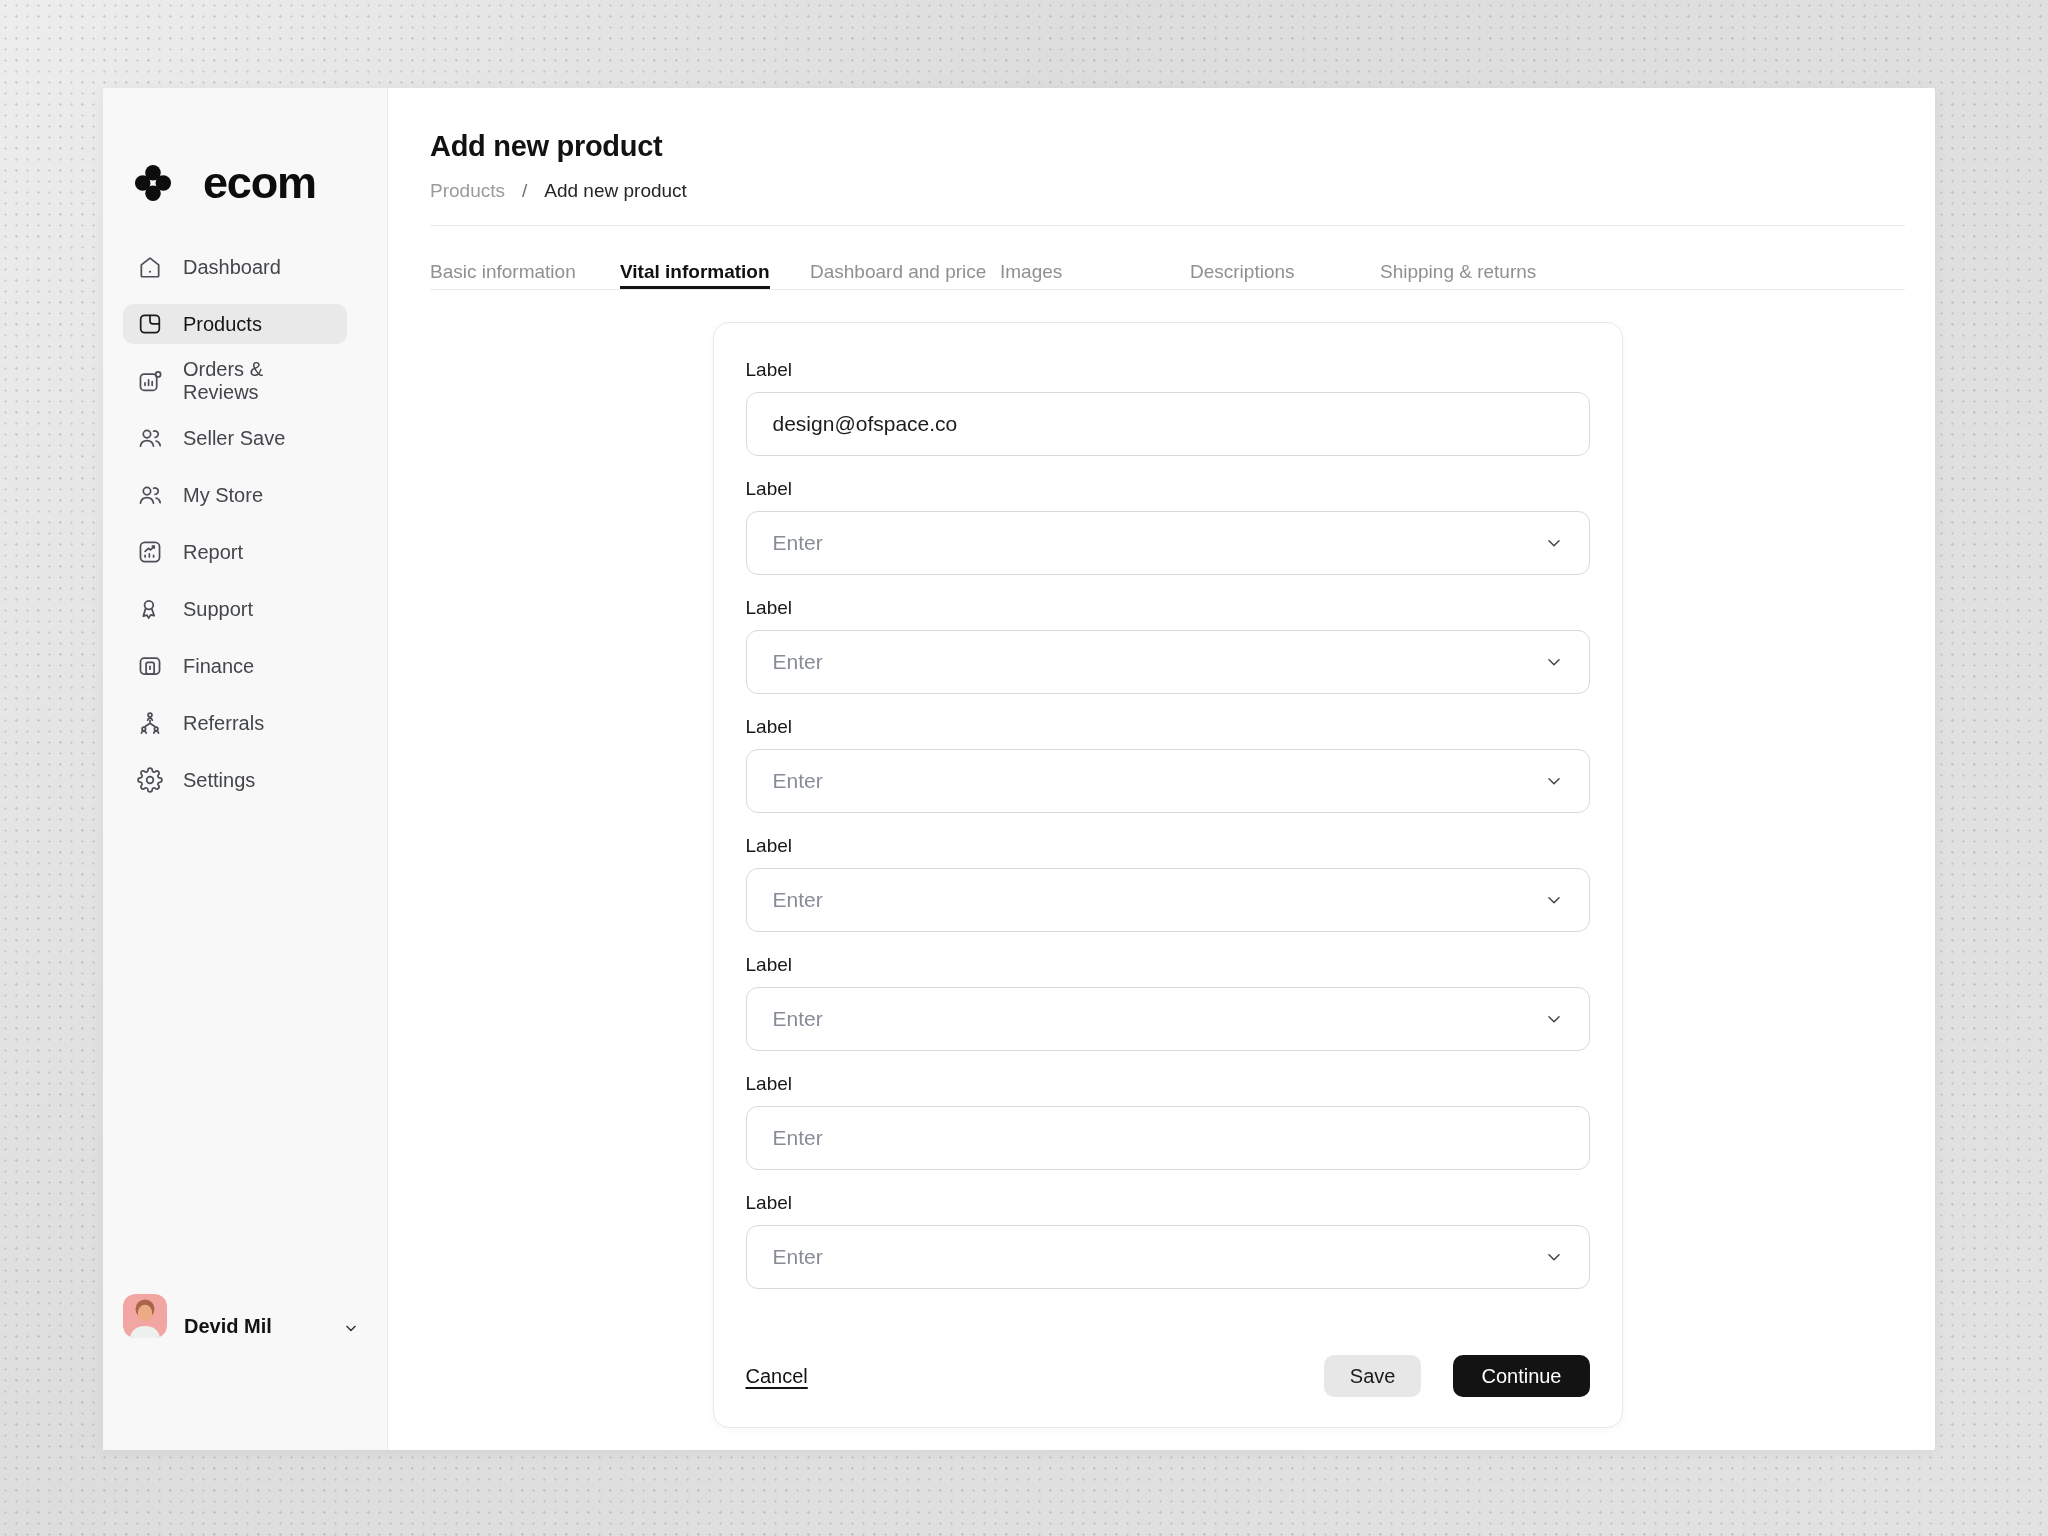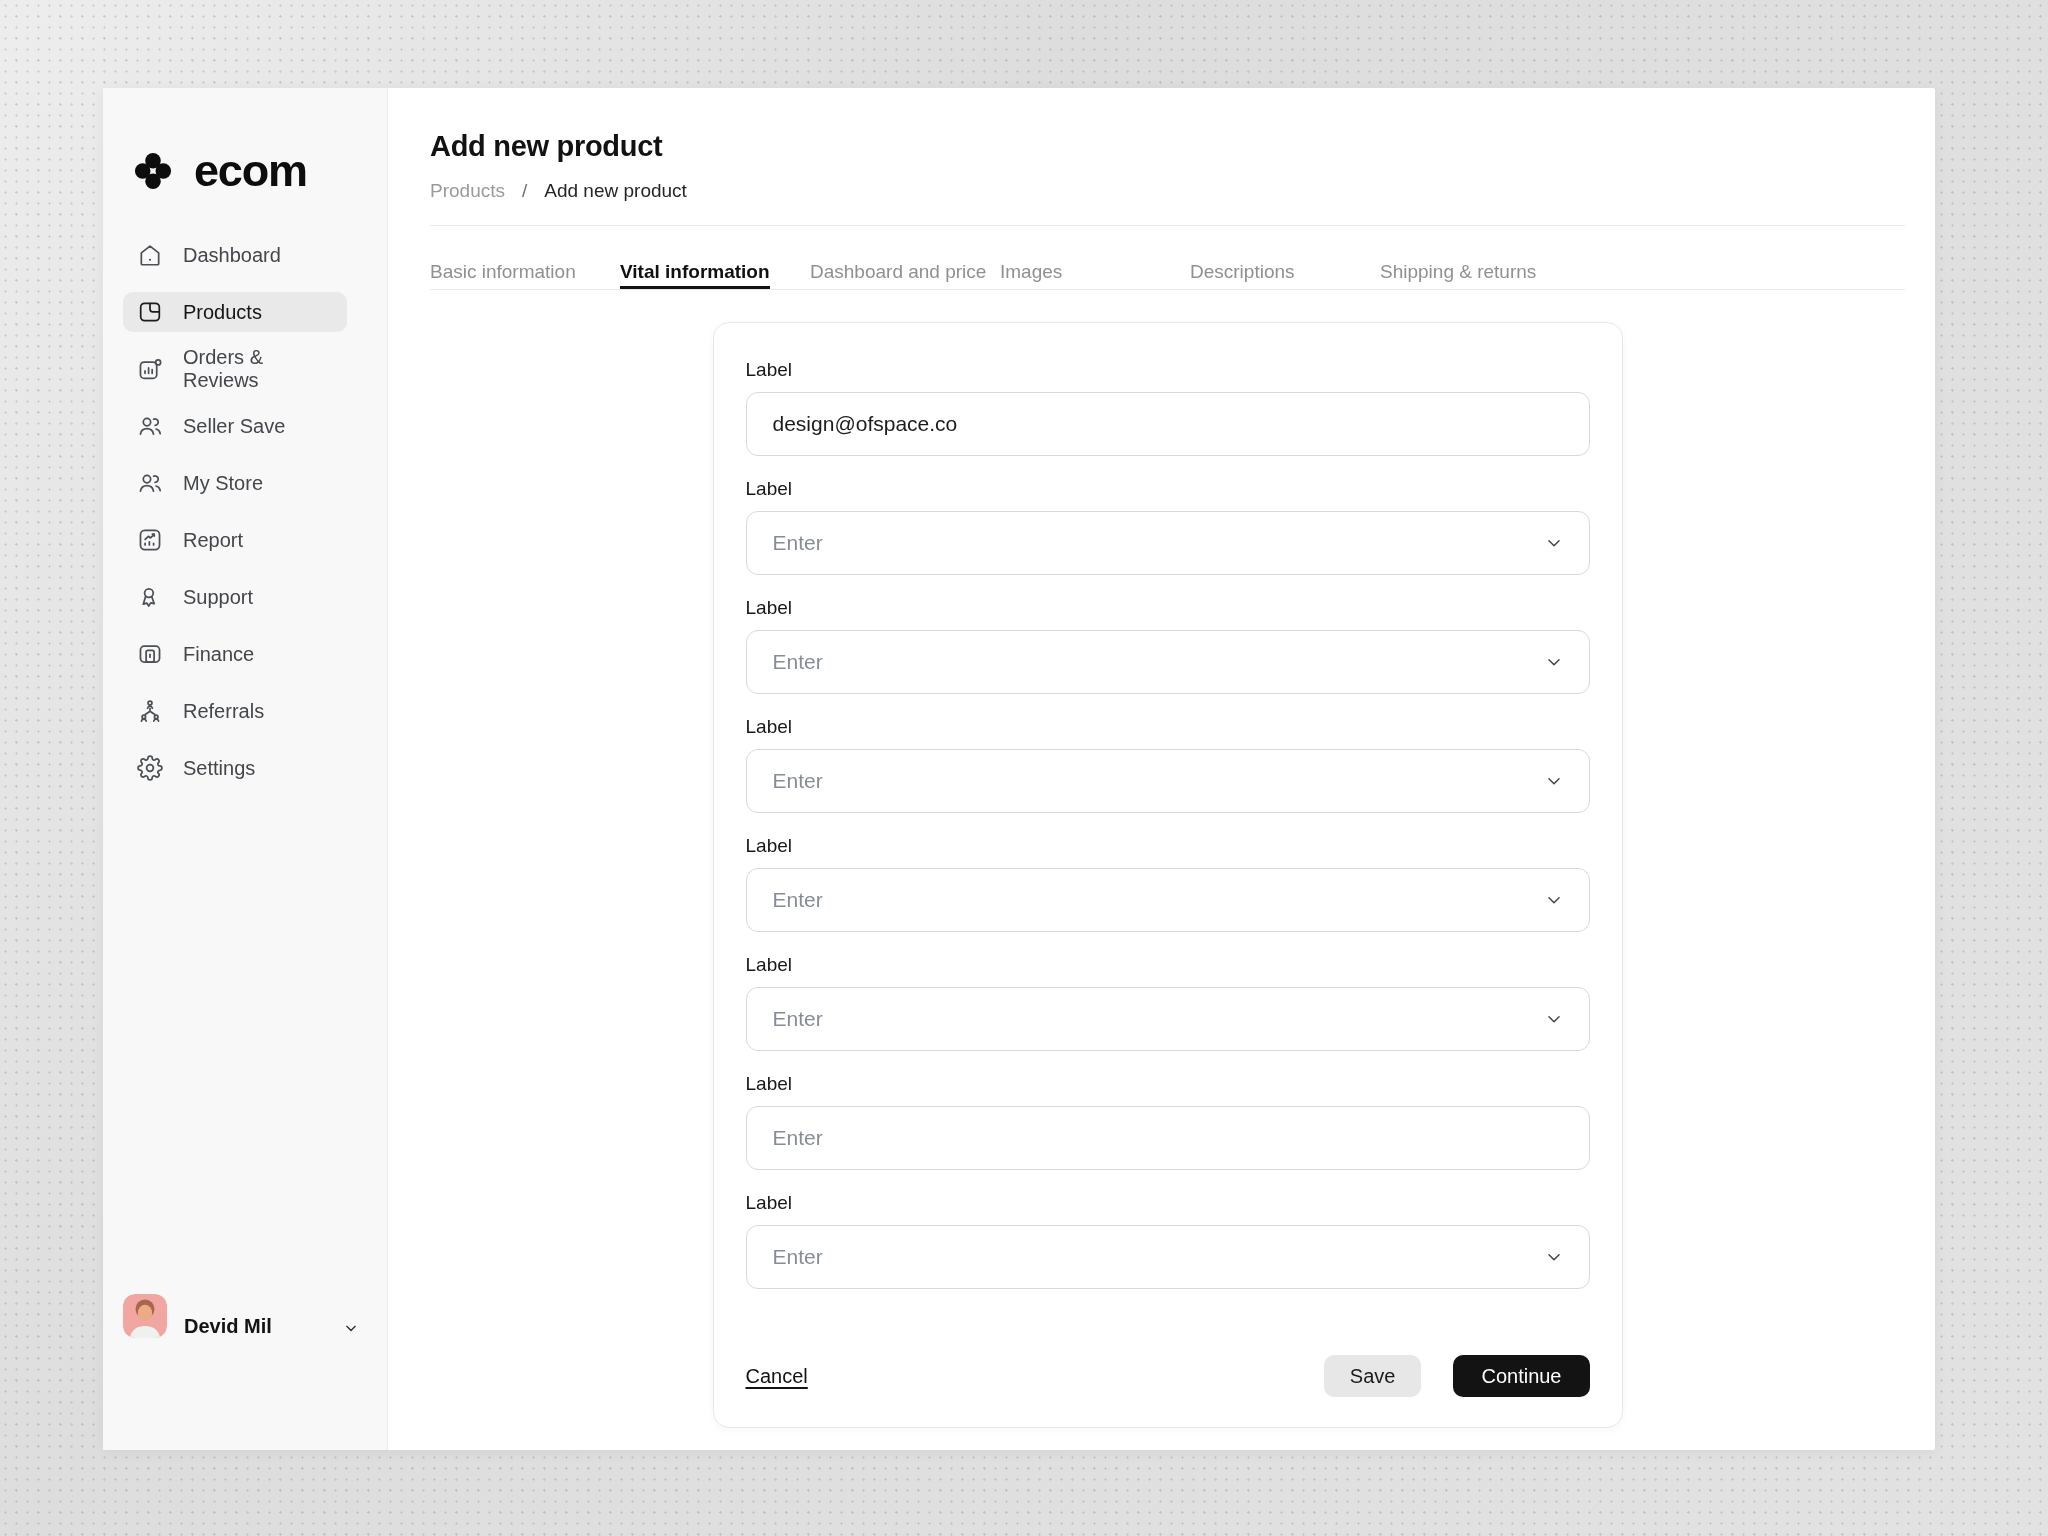--- a/index.html
+++ b/index.html
@@ -19,21 +19,21 @@
   .window {
     position:absolute; left:103px; top:88px; width:1832px; height:1362px;
     background:#ffffff; display:flex; border-radius:2px;
     box-shadow:0 2px 14px rgba(0,0,0,.05);
   }
   
   .sidebar {
     width:285px; flex:0 0 285px; background:#f8f8f8; border-right:1px solid #ebebeb;
     padding:60px 20px 112px 20px; display:flex; flex-direction:column;
   }
-  .logo-row { display:flex; align-items:center; gap:20px; padding-left:9px; margin-bottom:42px; }
+  .logo-row { display:flex; align-items:center; gap:29px; padding-left:9px; margin-bottom:42px;margin-top:12px; }
   .logo-mark { width:42px; height:42px; display:block; }
   .logo-text { font-size:45px; font-weight:700; letter-spacing:-1.2px; color:#0d0d0d; line-height:1; }
   .nav { display:flex; flex-direction:column; gap:17px; }
   .nav-item {
     display:flex; align-items:center; gap:20px; height:40px; padding:0 14px;
     border-radius:10px; color:#43464b; font-size:20px; cursor:pointer; width:224px;
   }
   .nav-item svg { width:26px; height:26px; stroke:#4c4f55; flex:0 0 26px; }
   .nav-item.active { background:#e9e9e9; color:#141517; font-weight:400; }
   .nav-item.active svg { stroke:#1c1d1f; }

